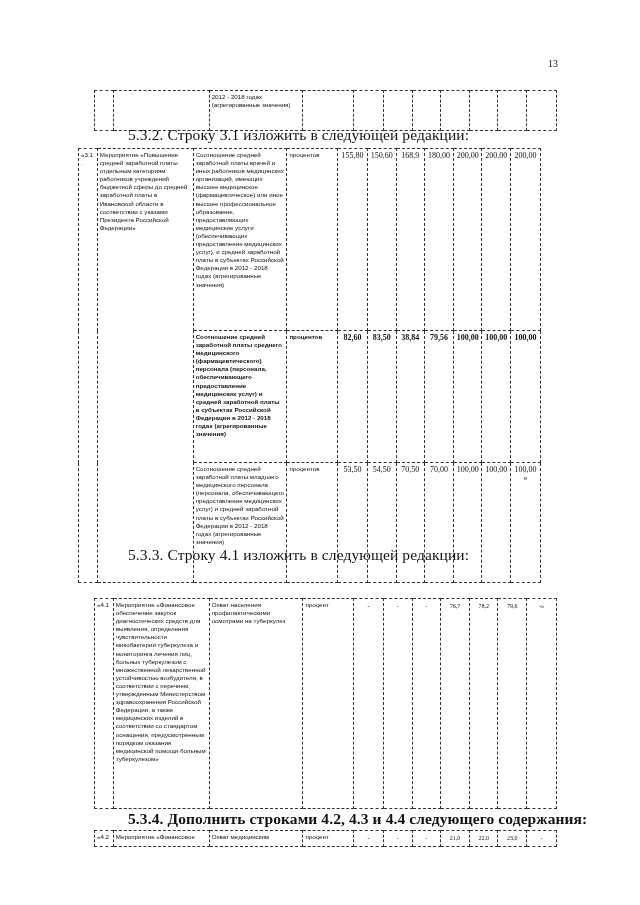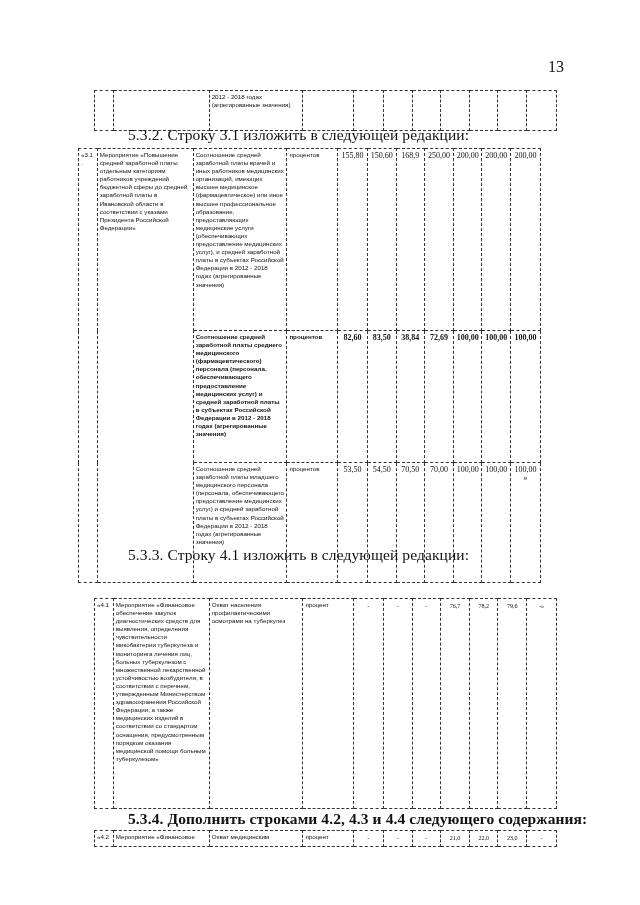--- a/index.html
+++ b/index.html
@@ -1,21 +1,21 @@
 <!DOCTYPE html>
 <html><head>
 <meta charset="utf-8">
 <style>
   html, body { margin: 0; padding: 0; }
   body {
     width: 640px; height: 905px; background: #ffffff; position: relative;
     overflow: hidden; font-family: "Liberation Serif", "DejaVu Serif", serif; color: #111;
   }
   .page-number {
-    position: absolute; left: 548px; top: 58px; font-size: 16px;
+    position: absolute; left: 548px; top: 58px; font-size: 10px;
   }
   .heading {
     position: absolute; left: 128px; font-size: 15.5px; white-space: nowrap; letter-spacing: 0.1px;
   }
   table.doc {
     position: absolute; border-collapse: collapse; table-layout: fixed;
     font-family: "Liberation Sans", "DejaVu Sans", sans-serif;
   }
   table.doc td {
     border: 1px dashed #333; vertical-align: top; padding: 2px 2px;
@@ -84,32 +84,32 @@
     </colgroup>
   <tbody>
       <tr style="height:182px;">
     <td rowspan="3">«3.1.</td>
     <td rowspan="3">Мероприятие «Повышение средней заработной платы отдельным категориям работников учреждений бюджетной сферы до средней заработной платы в Ивановской области в соответствии с указами Президента Российской Федерации»</td>
     <td>Соотношение средней заработной платы врачей и иных работников медицинских организаций, имеющих высшее медицинское (фармацевтическое) или иное высшее профессиональное образование, предоставляющих медицинские услуги (обеспечивающих предоставление медицинских услуг), и средней заработной платы в субъектах Российской Федерации в 2012 - 2018 годах (агрегированные значения)</td>
     <td>процентов</td>
     <td class="num">155,80</td>
     <td class="num">150,60</td>
     <td class="num">168,9</td>
-    <td class="num">250,00</td>
+    <td class="num">180,00</td>
     <td class="num">200,00</td>
     <td class="num">200,00</td>
     <td class="num">200,00</td>
   </tr>
   <tr style="height:132px;font-weight:bold;">
     <td>Соотношение средней заработной платы среднего медицинского (фармацевтического) персонала (персонала, обеспечивающего предоставление медицинских услуг) и средней заработной платы в субъектах Российской Федерации в 2012 - 2018 годах (агрегированные значения)</td>
     <td>процентов</td>
     <td class="num">82,60</td>
     <td class="num">83,50</td>
     <td class="num">38,84</td>
-    <td class="num">72,69</td>
+    <td class="num">79,56</td>
     <td class="num">100,00</td>
     <td class="num">100,00</td>
     <td class="num">100,00</td>
   </tr>
   <tr style="height:120px;">
     <td>Соотношение средней заработной платы младшего медицинского персонала (персонала, обеспечивающего предоставление медицинских услуг) и средней заработной платы в субъектах Российской Федерации в 2012 - 2018 годах (агрегированные значения)</td>
     <td>процентов</td>
     <td class="num">53,50</td>
     <td class="num">54,50</td>
     <td class="num">70,50</td>

